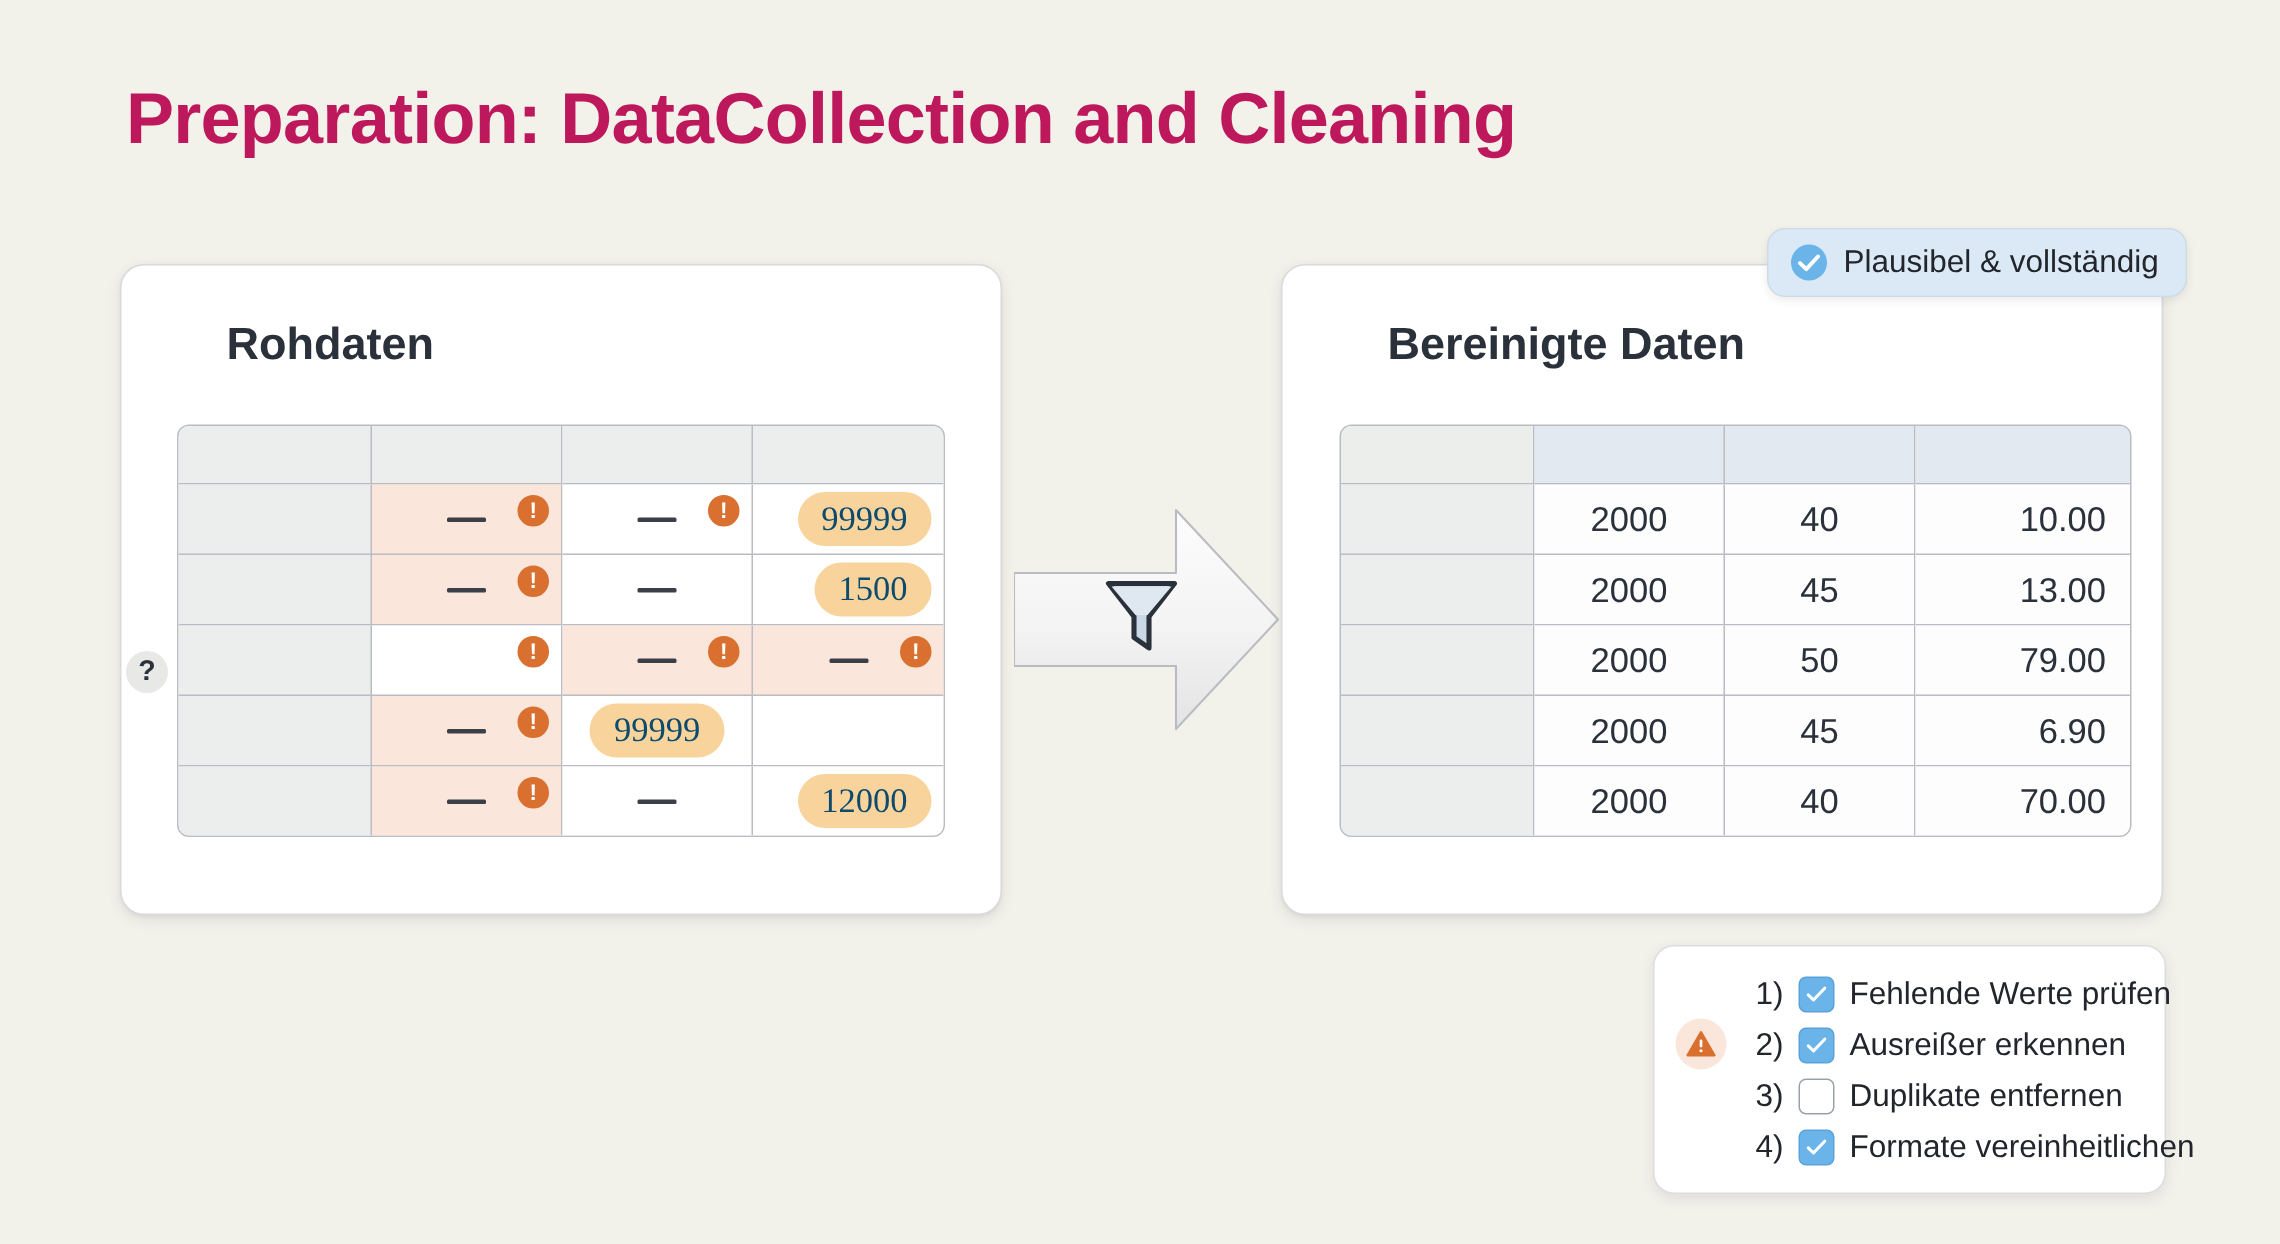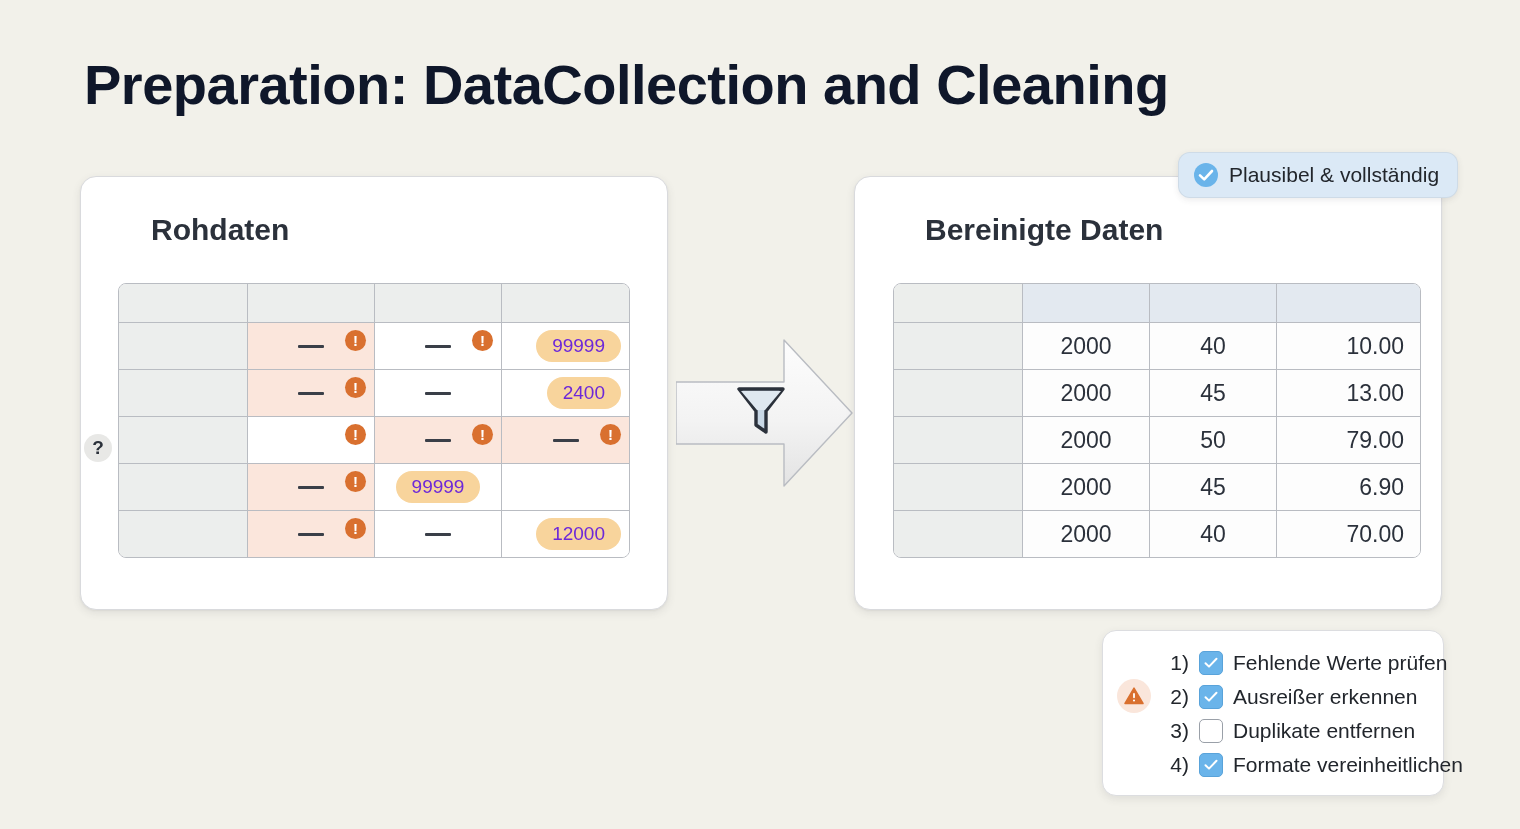--- a/index.html
+++ b/index.html
@@ -9,22 +9,22 @@
     font-family:"Liberation Sans","DejaVu Sans",sans-serif;
     color:#2b313b;
     overflow:hidden;
     position:relative;
   }
   #stage{position:absolute;inset:0;}
 
   
   .page-title{
     position:absolute;left:84px;top:52px;
-    font-size:56px;font-weight:700;letter-spacing:-0.5px;
-    color:#0f172a;white-space:nowrap;
+    font-size:48px;font-weight:700;letter-spacing:-0.5px;
+    color:#be185d;white-space:nowrap;
   }
 
   
   .card{
     position:absolute;background:#ffffff;
     border:1px solid #d9dadd;border-radius:16px;
     box-shadow:0 3px 9px rgba(60,60,70,.10), 0 1px 2px rgba(60,60,70,.06);
   }
   #card-raw{left:80px;top:176px;width:586px;height:432px;}
   #card-clean{left:854px;top:176px;width:586px;height:432px;}
@@ -93,22 +93,22 @@
   .dash{
     display:inline-block;width:26px;height:3px;background:#3a3f48;border-radius:1px;
   }
   .bang{
     position:absolute;right:8px;top:7px;
     width:21px;height:21px;border-radius:50%;
     background:#d9702f;color:#fff;
     font-size:15px;font-weight:700;line-height:21px;text-align:center;
   }
   .pill{
-    display:inline-block;background:#f8d49c;color:#6d28d9;
-    border-radius:999px;padding:5px 16px;font-size:19px;line-height:1.15;
+    display:inline-block;background:#f8d49c;color:#0c4a6e;
+    border-radius:999px;padding:5px 16px;font-size:23px;line-height:1.15;font-family:Liberation Serif, serif;
   }
   .pill-wrap{
     position:absolute;inset:0;display:flex;align-items:center;
     justify-content:flex-end;padding-right:8px;
   }
   .pill-wrap.center{justify-content:center;padding-right:0;}
 
   
   #qmark{
     position:absolute;left:84px;top:434px;width:28px;height:28px;
@@ -193,21 +193,21 @@
             </span>
             <span class="bang">!</span>
           </td>
           <td class="c3 plain">
             <span class="cellwrap">
               <span class="dash"></span>
             </span>
           </td>
           <td class="c4 plain">
             <span class="pill-wrap">
-              <span class="pill">2400</span>
+              <span class="pill">1500</span>
             </span>
           </td>
         </tr>
         <tr>
           <td class="c1 rowlabel"></td>
           <td class="c2 plain">
             <span class="bang">!</span>
           </td>
           <td class="c3 bad">
             <span class="cellwrap">

